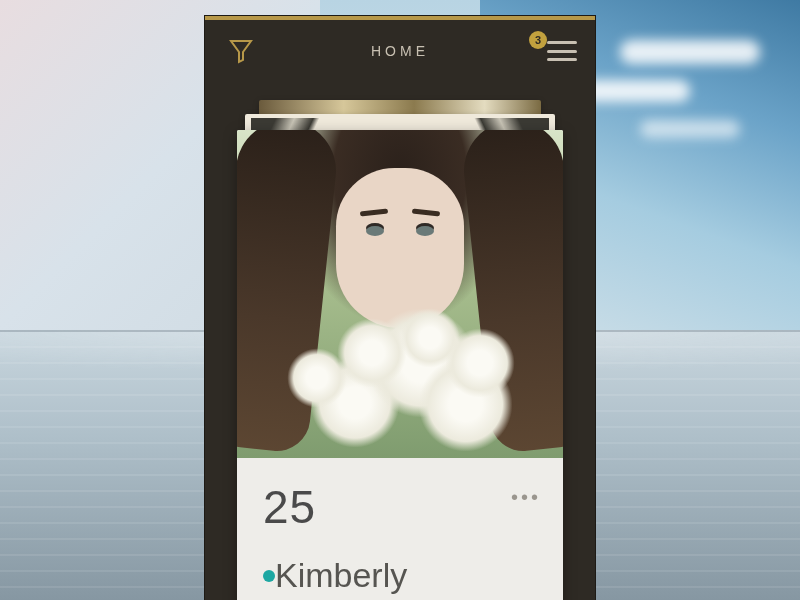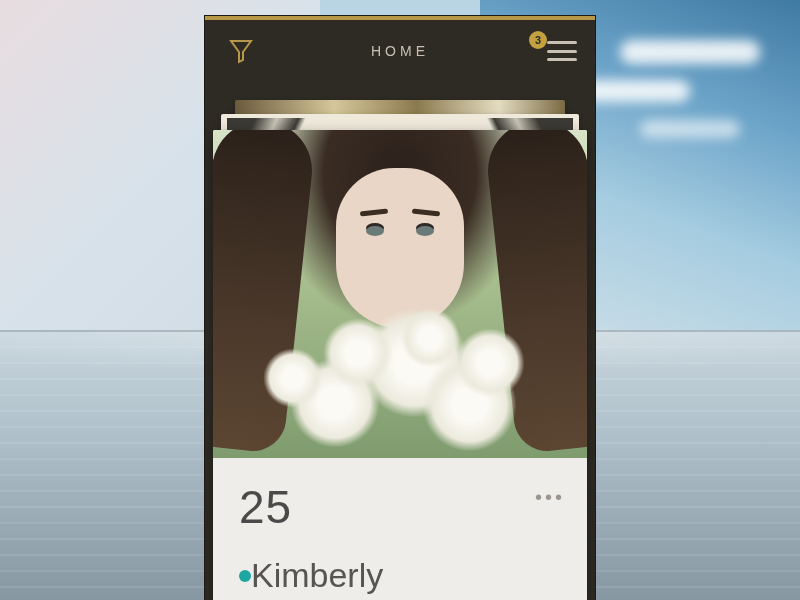--- a/index.html
+++ b/index.html
@@ -124,21 +124,21 @@
   color: #2e2a24;
   border-radius: 50%;
   font-size: 11px;
   font-weight: 600;
   display: flex; align-items: center; justify-content: center;
 }
 
 
 .stack {
   position: relative;
-  margin: 18px 8px 0;
+  margin: 18px 32px 0;
   height: 480px;
 }
 
 
 .card-back {
   position: absolute;
   left: 0; right: 0;
   background: #fff;
   border-radius: 2px;
   box-shadow: 0 2px 6px rgba(0,0,0,.25);

